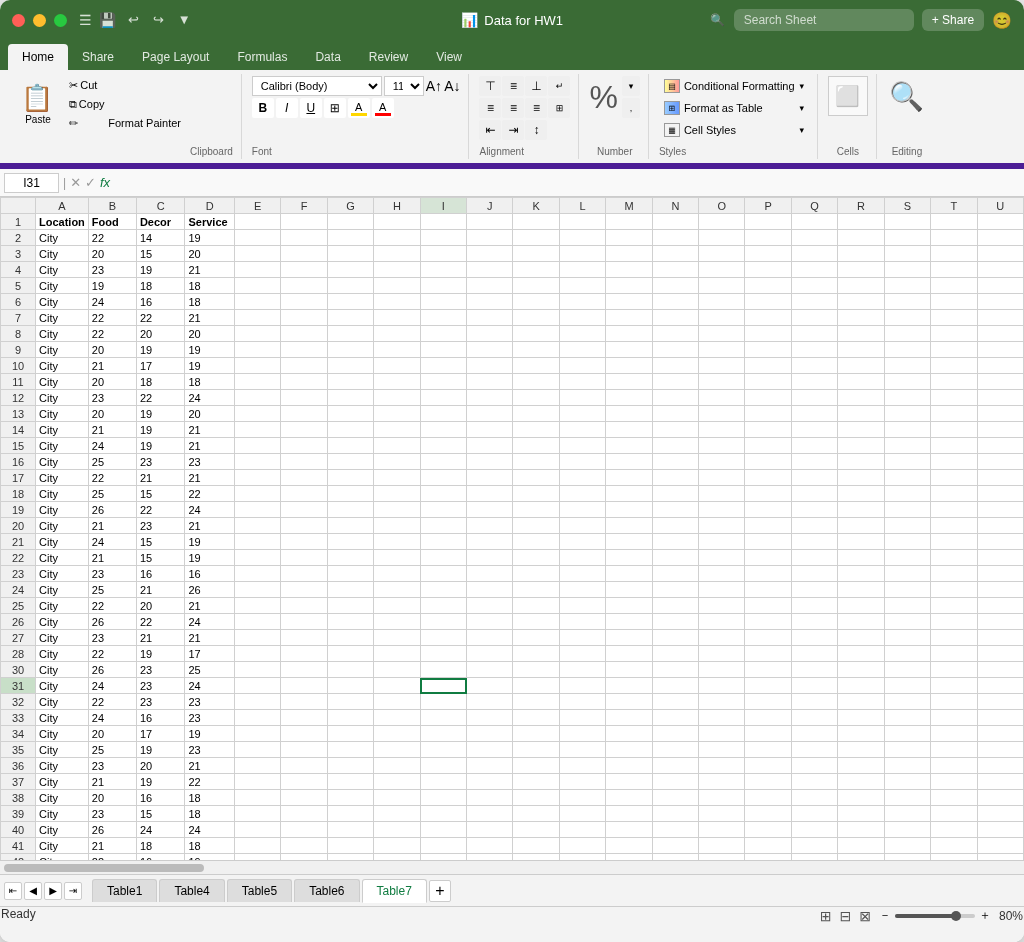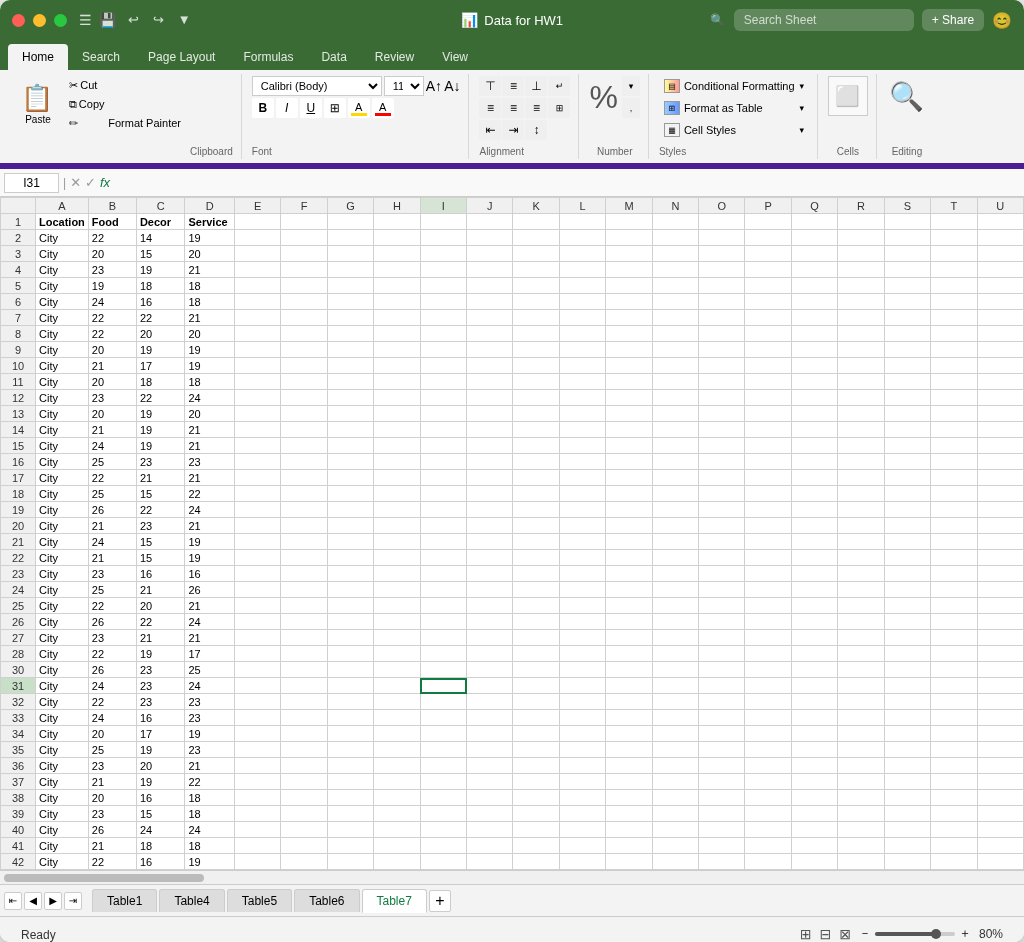--- a/index.html
+++ b/index.html
@@ -96,21 +96,21 @@
 
     
     .sheet-tabs-bar { height: 32px; background: #f3f3f3; border-top: 1px solid #ccc; display: flex; align-items: center; padding: 0 4px; gap: 2px; flex-shrink: 0; }
     .sheet-nav { display: flex; gap: 2px; margin-right: 8px; }
     .sheet-nav-btn { width: 18px; height: 18px; border: 1px solid #ccc; background: white; border-radius: 2px; cursor: pointer; display: flex; align-items: center; justify-content: center; font-size: 10px; }
     .sheet-tab { padding: 4px 14px; font-size: 12px; cursor: pointer; border: 1px solid #ccc; border-bottom: none; background: #ddd; border-radius: 3px 3px 0 0; }
     .sheet-tab.active { background: white; font-weight: 500; color: #107c41; border-bottom: 1px solid white; }
     .add-sheet-btn { width: 22px; height: 22px; border: 1px solid #ccc; background: white; border-radius: 2px; cursor: pointer; display: flex; align-items: center; justify-content: center; font-size: 16px; }
 
     
-    .status-bar { height: 26px; background: #f3f3f3; border-top: 1px solid #ccc; display: flex; align-items: flex-end; padding: 0 21px; flex-shrink: 0; }
+    .status-bar { height: 36px; background: #f3f3f3; border-top: 1px solid #ccc; display: flex; align-items: flex-start; padding: 0 1px; flex-shrink: 0; }
     .status-left { font-size: 12px; color: #333; }
     .status-right { margin-left: auto; display: flex; align-items: center; gap: 8px; }
     .view-btn { font-size: 14px; cursor: pointer; color: #555; }
     .zoom-slider { display: flex; align-items: center; gap: 4px; font-size: 12px; }
     .slider-track { width: 80px; height: 4px; background: #ccc; border-radius: 2px; position: relative; }
     .slider-fill { width: 60px; height: 4px; background: #555; border-radius: 2px; }
     .slider-thumb { width: 10px; height: 10px; background: #555; border-radius: 50%; position: absolute; top: -3px; left: 56px; }
     .zoom-label { font-size: 12px; color: #333; }
 
     .title-icon { font-size: 14px; }
@@ -142,21 +142,21 @@
       <span style="color:rgba(255,255,255,0.7);font-size:12px;">🔍</span>
       <input class="search-box" placeholder="Search Sheet" style="">
       <button class="share-btn">+ Share</button>
       <span style="color:rgba(255,255,255,0.8);font-size:16px;cursor:pointer;">😊</span>
     </div>
   </div>
 
   <div class="ribbon">
     <div class="ribbon-tabs">
       <div class="tab active">Home</div>
-      <div class="tab">Search</div>
+      <div class="tab">Share</div>
       <div class="tab">Page Layout</div>
       <div class="tab">Formulas</div>
       <div class="tab">Data</div>
       <div class="tab">Review</div>
       <div class="tab">View</div>
     </div>
     <div class="ribbon-content">
 
       <div class="ribbon-group clipboard-group">
         <div style="display:flex;gap:4px;align-items:flex-start;">

